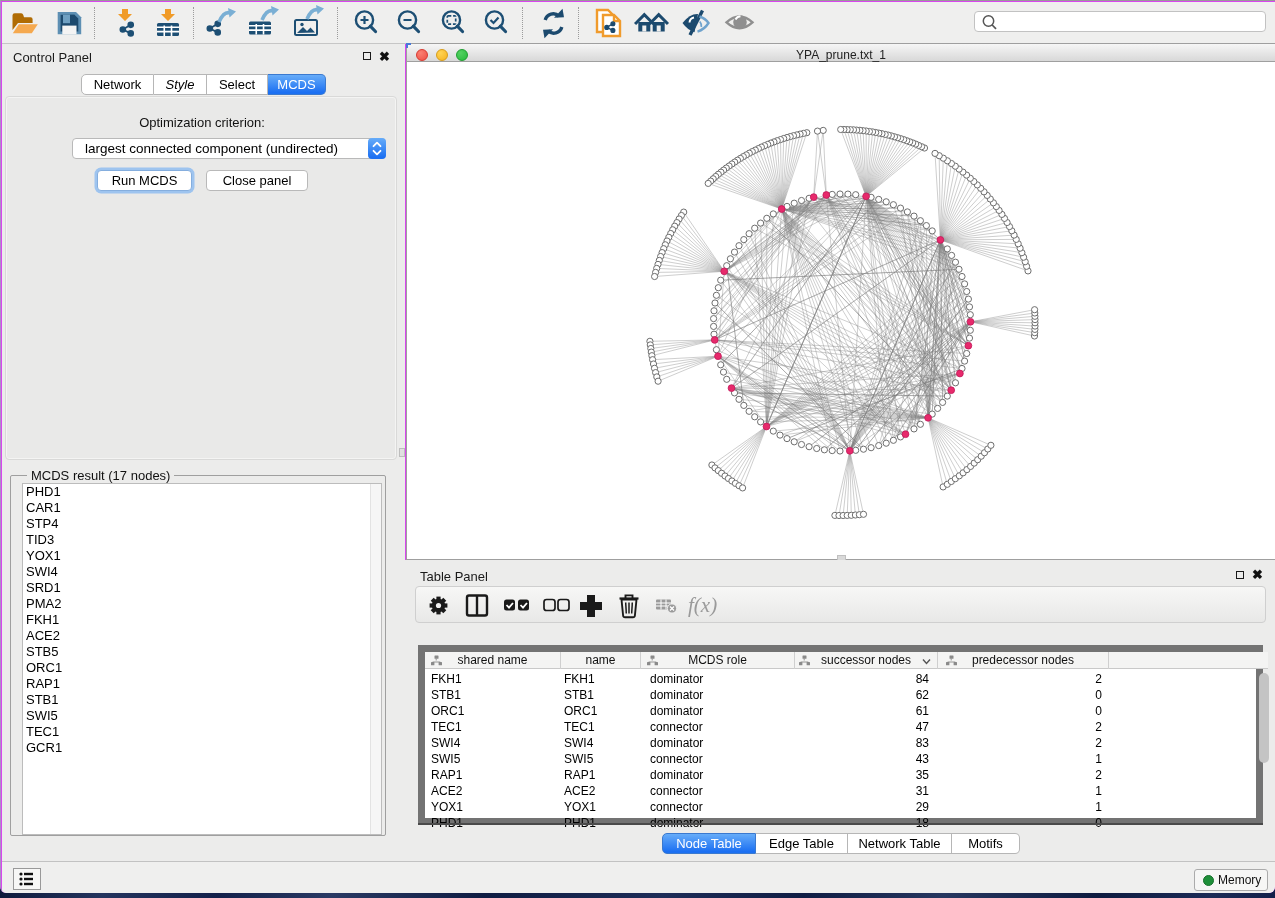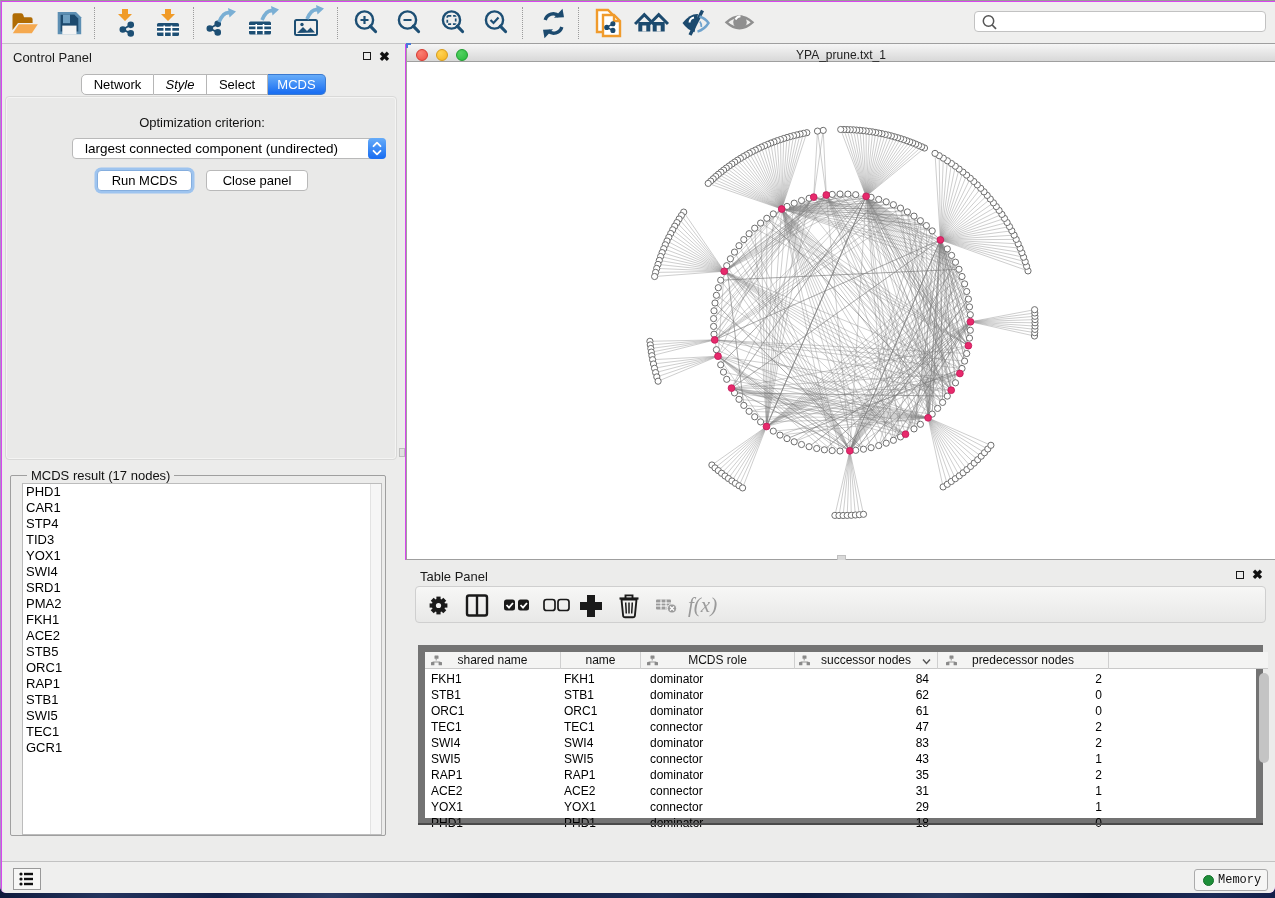--- a/index.html
+++ b/index.html
@@ -55,21 +55,21 @@
 .c0 { left:6px; } .c1 { left:139px; } .c2 { left:225px; }
 .c3 { left:404px; width:100px; text-align:right; } .c4 { left:577px; width:100px; text-align:right; }
 #tsb { position:absolute; left:833px; top:19px; width:12px; height:159px; }
 #tsb .th { position:absolute; left:1px; top:2px; width:10px; height:90px; background:#c4c4c4; border-radius:5px; }
 #tblbottom { position:absolute; left:13px; top:263px; width:845px; height:2px; background:#4a4a4a; }
 
 #status { position:absolute; left:1px; top:860px; width:1273px; height:33px; background:#efefee; border-top:1px solid #c2c2c2; }
 #listbtn { position:absolute; left:11px; top:6px; width:28px; height:22px; background:#f7f7f6; border:1px solid #999; }
 #membtn { position:absolute; left:1192px; top:7px; width:74px; height:22px; background:#f6f6f5; border:1px solid #ababab; border-radius:3px; font-size:12px; color:#111; }
 #membtn .dot { position:absolute; left:8px; top:5px; width:11px; height:11px; border-radius:50%; background:#1e8f39; border:1px solid #15702b; }
-#membtn .t { position:absolute; left:23px; top:3px;font-family:Liberation Mono, monospace; }
+#membtn .t { position:absolute; left:23px; top:3px; }
 </style>
 </head>
 <body>
 <div id="wall"></div>
 <div id="win">
   <div id="toolbar">
       <svg width="1274" height="42" viewBox="0 0 1274 42" style="position:absolute;left:0;top:0">
         <g>
           <path d="M10.5 28 V13.5 Q10.5 11.3 12.7 11.3 H19.2 Q20.8 11.3 21.3 13 L22 15.2 H28.6 Q30.6 15.2 30.6 17.2 V21 H16 L10.5 28 z" fill="#b06c04"></path>
           <path d="M16.8 22.3 H35.8 L29.8 31.3 H10.8 z" fill="#f5a94f"></path>
@@ -662,20 +662,26 @@
           <span class="c1">PHD1</span>
           <span class="c2">dominator</span>
           <span class="c3">18</span>
           <span class="c4">0</span>
         </div>
       <div id="tsb">
           <div class="th"></div>
         </div>
     </div>
     <div id="tblbottom"></div>
+    <div class="seg" style="left:257px; top:273px;">
+      <div class="sel" style="width:94px;">Node Table</div>
+        <div style="width:92px;">Edge Table</div>
+        <div style="width:104px;">Network Table</div>
+        <div style="width:68px;">Motifs</div>
+    </div>
   </div>
   <div id="status">
     <div id="listbtn">
         <svg width="26" height="20" viewBox="0 0 26 20" style="position:absolute;left:0;top:0">
           <g fill="#111">
             <circle cx="7" cy="5" r="1.6"></circle>
             <circle cx="7" cy="10" r="1.6"></circle>
             <circle cx="7" cy="15" r="1.6"></circle>
             <rect x="10" y="3.8" width="9" height="2.4"></rect>
             <rect x="10" y="8.8" width="9" height="2.4"></rect>

